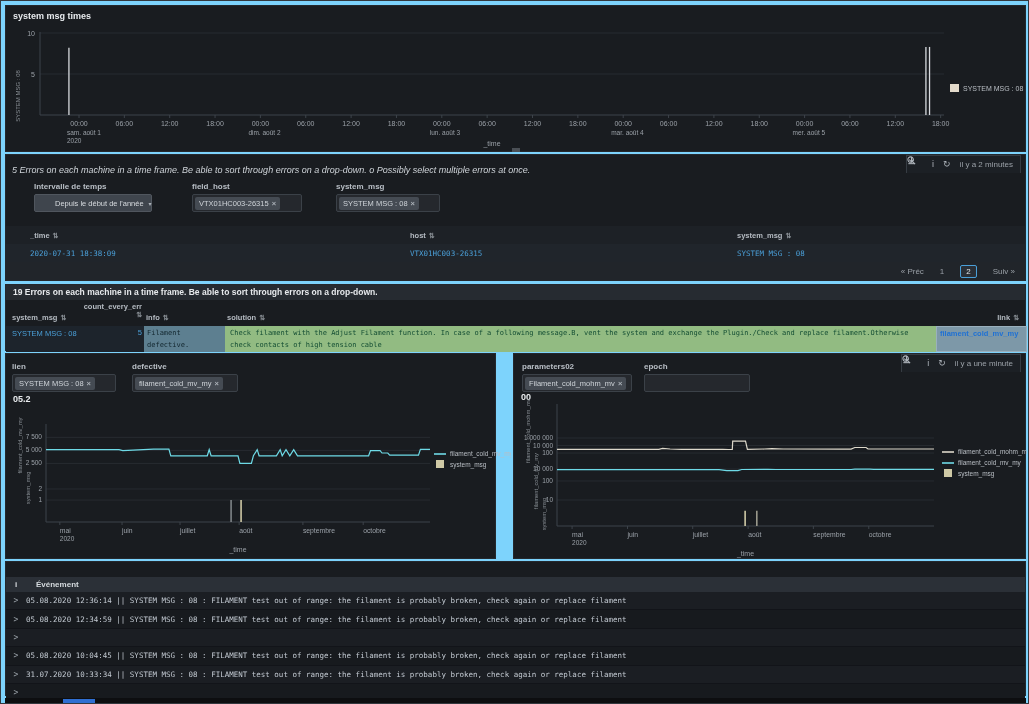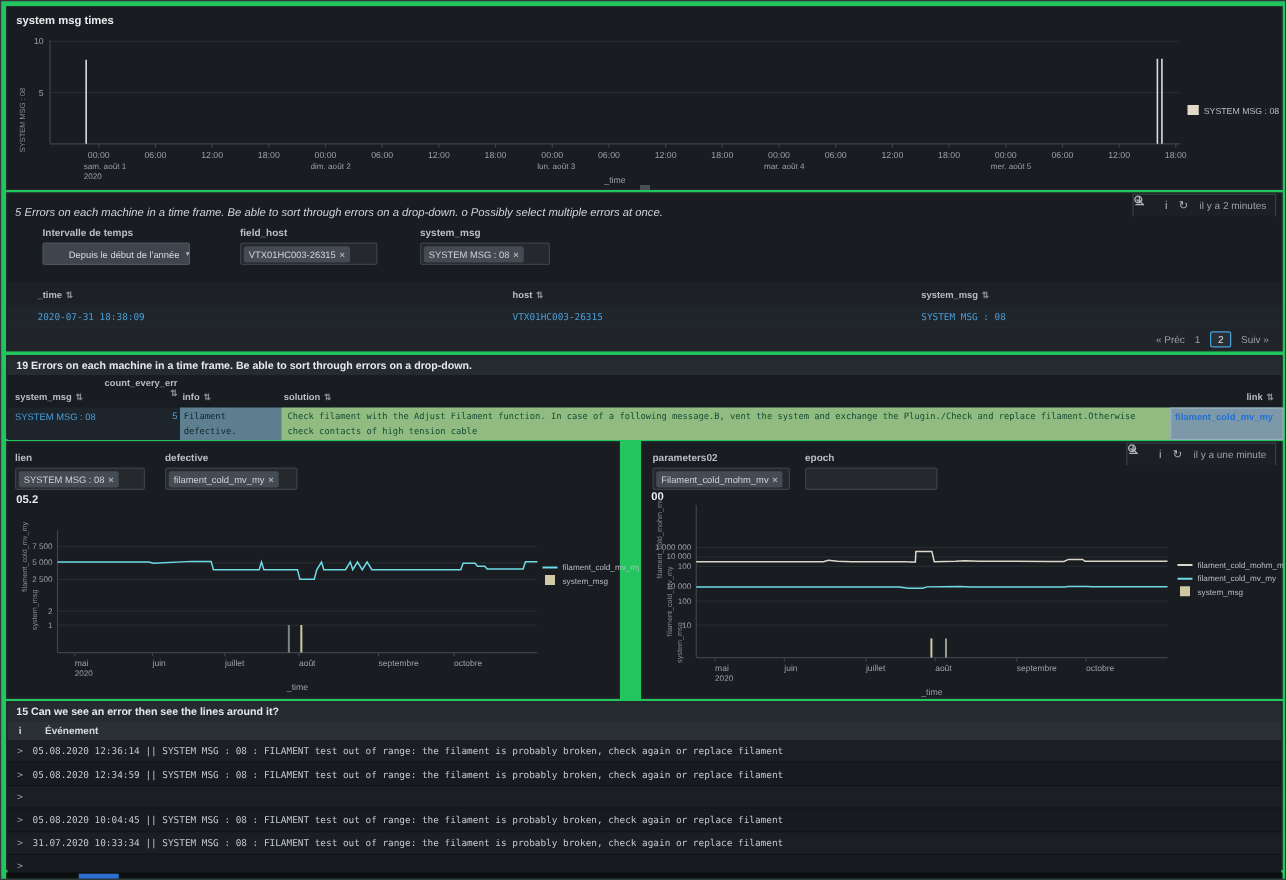--- a/index.html
+++ b/index.html
@@ -1,16 +1,16 @@
 <!DOCTYPE html>
 <html><head>
 <meta charset="utf-8">
 <style>
   html,body{margin:0;padding:0;background:#0b0c0e;}
-  #page{position:relative;width:1029px;height:704px;background:#22c55e;
+  #page{position:relative;width:1029px;height:704px;background:#7dd3fc;
         font-family:"Liberation Sans",sans-serif;overflow:hidden;
         border:1px solid #33383e;box-sizing:border-box;color:#c6cbd1;}
   .abs{position:absolute;}
   .panel{position:absolute;background:#191c20;border:1px solid #24282d;box-sizing:border-box;}
   .chart-title{position:absolute;left:7px;top:5px;font-size:9px;font-weight:bold;color:#e8ebee;}
   svg{position:absolute;left:0;top:0;}
   
   .toolbar{position:absolute;display:flex;align-items:center;gap:9px;
            background:#1c2025;border:1px solid #363c43;border-bottom:none;
            padding:2px 7px;height:13px;}
@@ -183,21 +183,21 @@
       <span class="th" style="left:731px;top:5px;">
         <span>system_msg</span><span class="sort">⇅</span>
       </span>
     </div>
     <div class="abs" style="left:0;right:0;top:89px;height:18px;background:#20252b;border-bottom:1px solid #2c3137;font-size:7.5px;">
       <span class="abs link cellmono" style="left:24px;top:5px;">2020-07-31 18:38:09</span>
       <span class="abs link cellmono" style="left:404px;top:5px;">VTX01HC003-26315</span>
       <span class="abs link cellmono" style="left:731px;top:5px;">SYSTEM MSG : 08</span>
     </div>
     <div class="abs" style="left:0;right:0;top:107px;height:18px;background:#21252a;">
-      <div class="pag" style="right:10px;top:3px;">
+      <div class="pag" style="right:10px;top:3px;gap:16px;">
         <span class="pg">« Préc</span>
         <span class="pg">1</span>
         <span class="pg active">2</span>
         <span class="pg">Suiv »</span>
       </div>
     </div>
   </section>
 
   <section class="panel" id="sectionB" style="left:4px;top:283px;width:1021px;height:67px;">
     <div class="strip">19 Errors on each machine in a time frame. Be able to sort through errors on a drop-down.</div>
@@ -359,21 +359,20 @@
           <text x="444" y="100" font-size="6.5" fill="#b9bec4" font-family="Liberation Sans, sans-serif" text-anchor="start">filament_cold_mohm_mv</text>
           <line x1="428" x2="440" y1="109" y2="109" stroke="#6edae6" stroke-width="1.6"></line>
           <text x="444" y="111" font-size="6.5" fill="#b9bec4" font-family="Liberation Sans, sans-serif" text-anchor="start">filament_cold_mv_my</text>
           <rect x="430" y="115" width="8" height="8" fill="#cfc9a6"></rect>
           <text x="444" y="122" font-size="6.5" fill="#b9bec4" font-family="Liberation Sans, sans-serif" text-anchor="start">system_msg</text>
         </g>
       </svg>
   </section>
 
   <section class="panel" id="sectionC" style="left:4px;top:560px;width:1021px;height:135px;">
-    <div class="strip">15 Can we see an error then see the lines around it?</div>
     <div class="evhead">
       <span class="abs" style="left:9px;">i</span>
       <span class="abs" style="left:30px;">Événement</span>
     </div>
     <div class="abs" id="event-rows" style="left:0;right:0;top:30px;">
         <div class="event-row">
           <span class="chev">&gt;</span>
           <span>05.08.2020 12:36:14 || SYSTEM MSG : 08 : FILAMENT test out of range: the filament is probably broken, check again or replace filament</span>
         </div>
         <div class="event-row">

